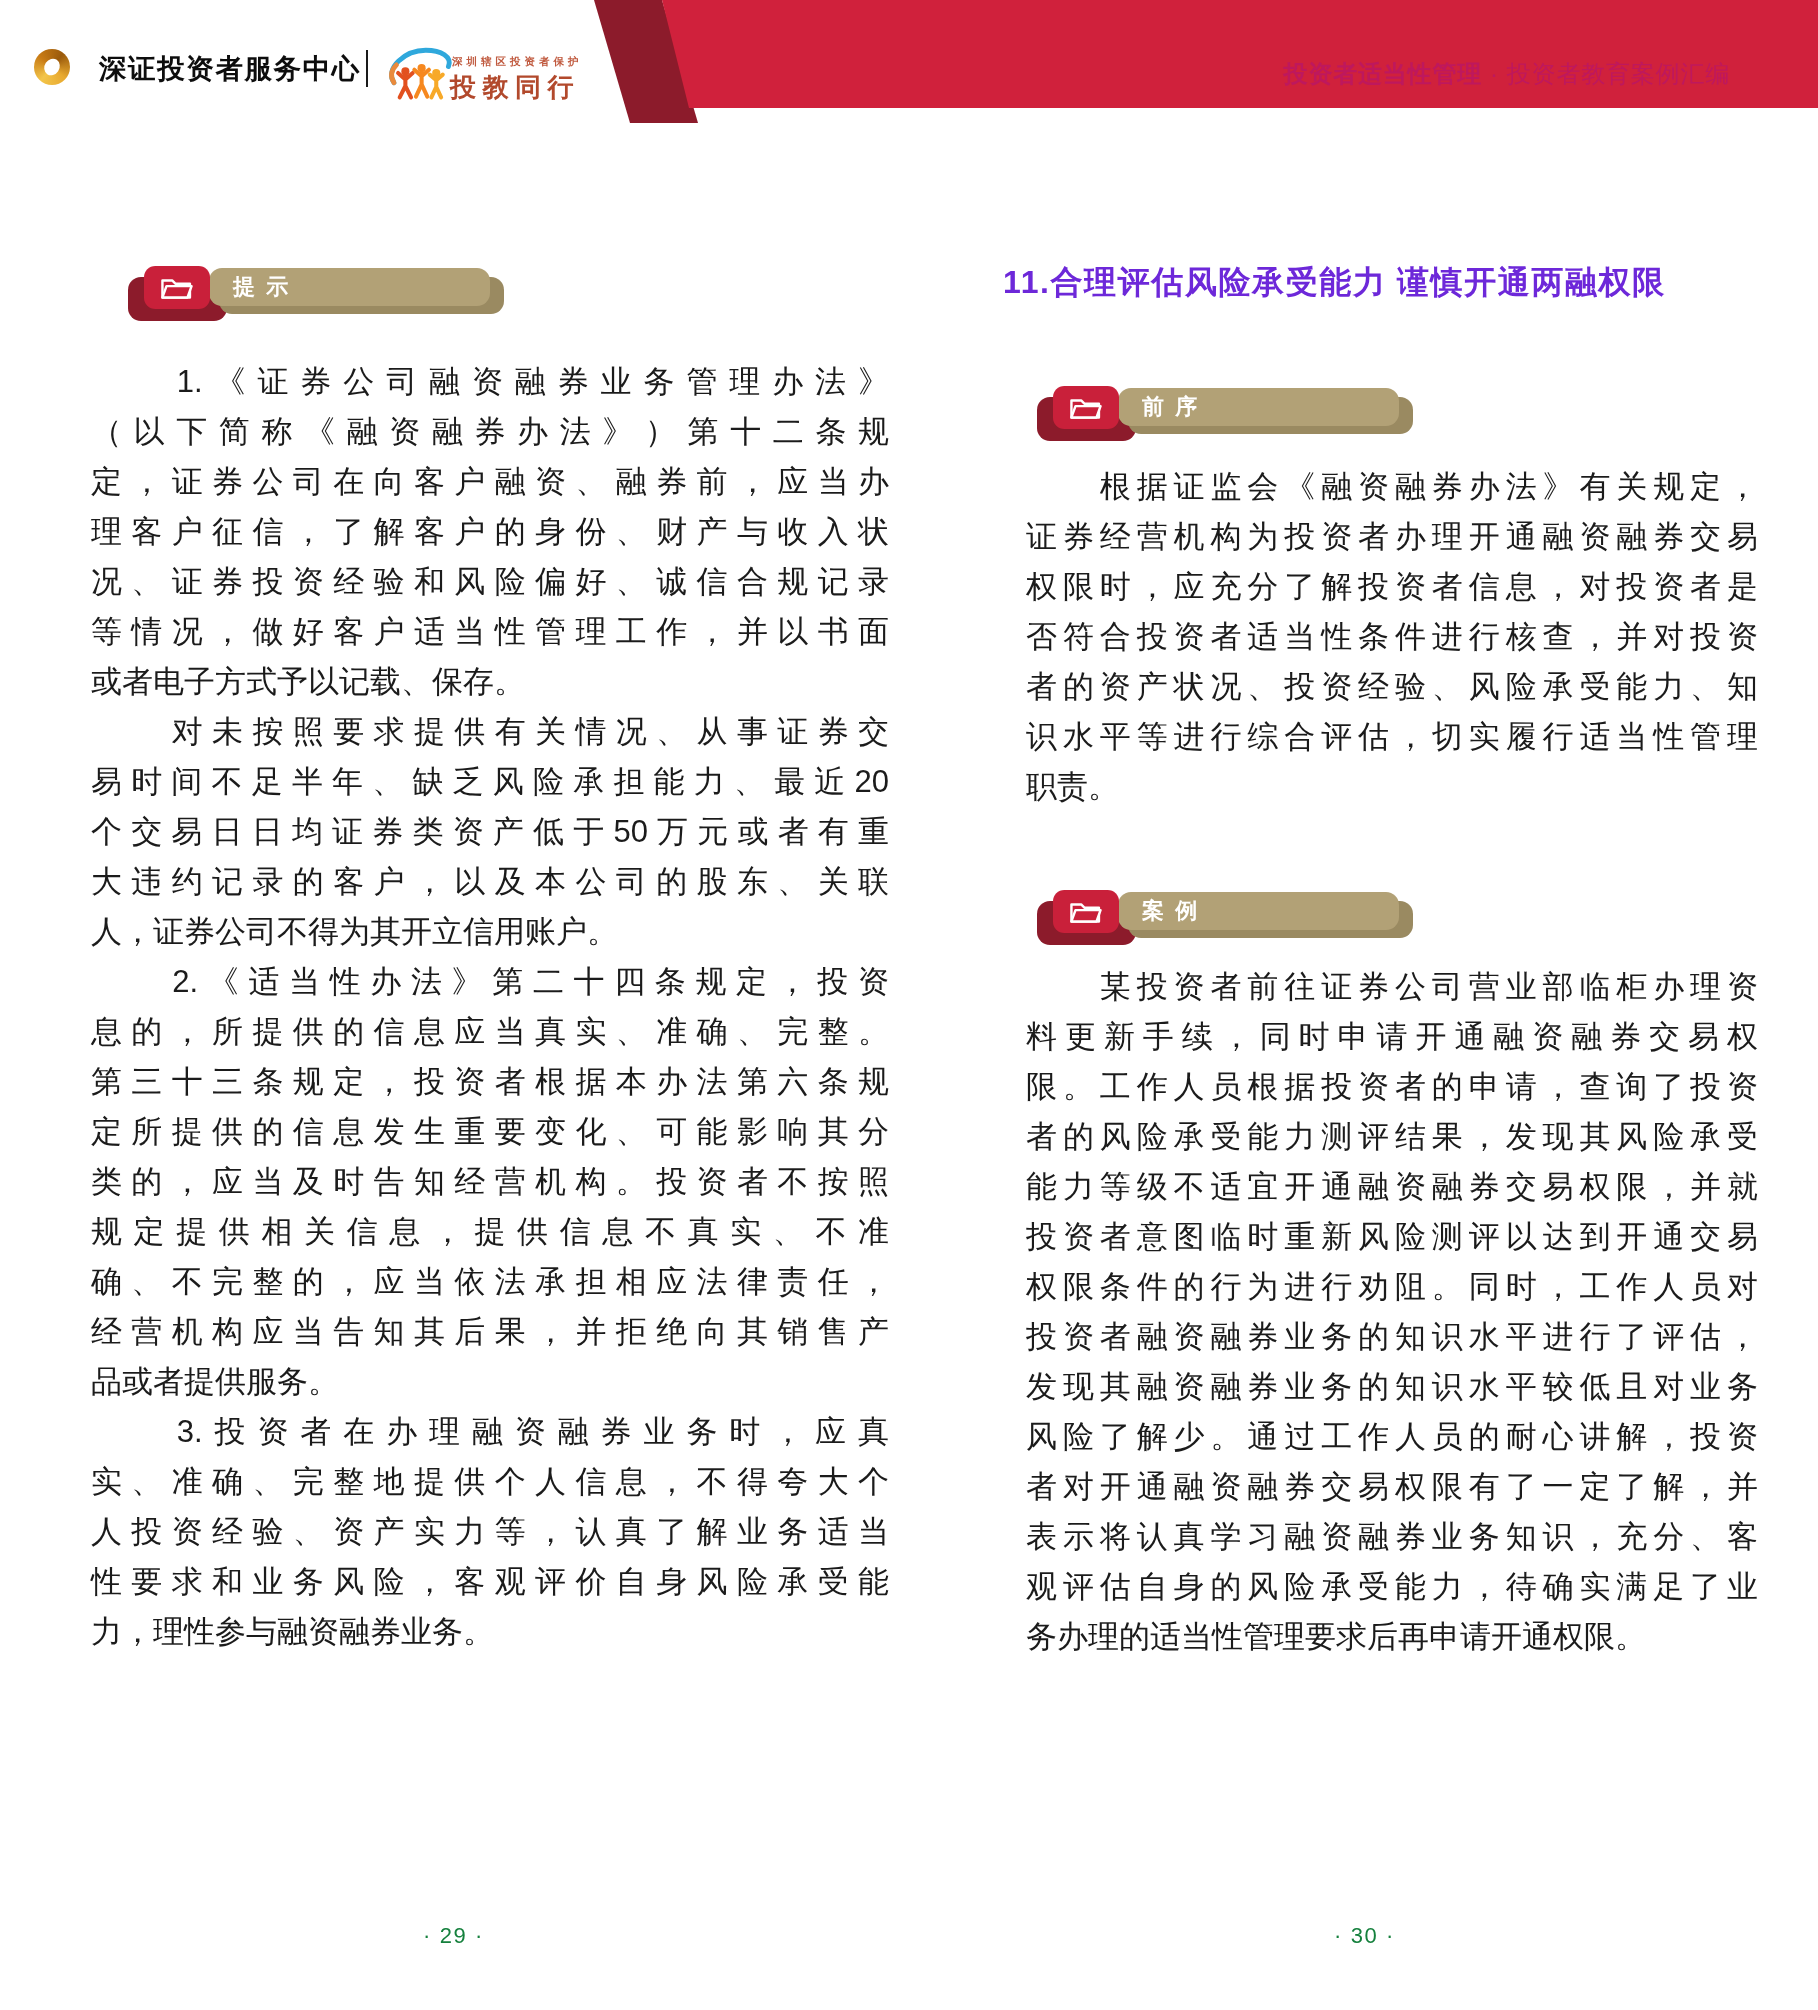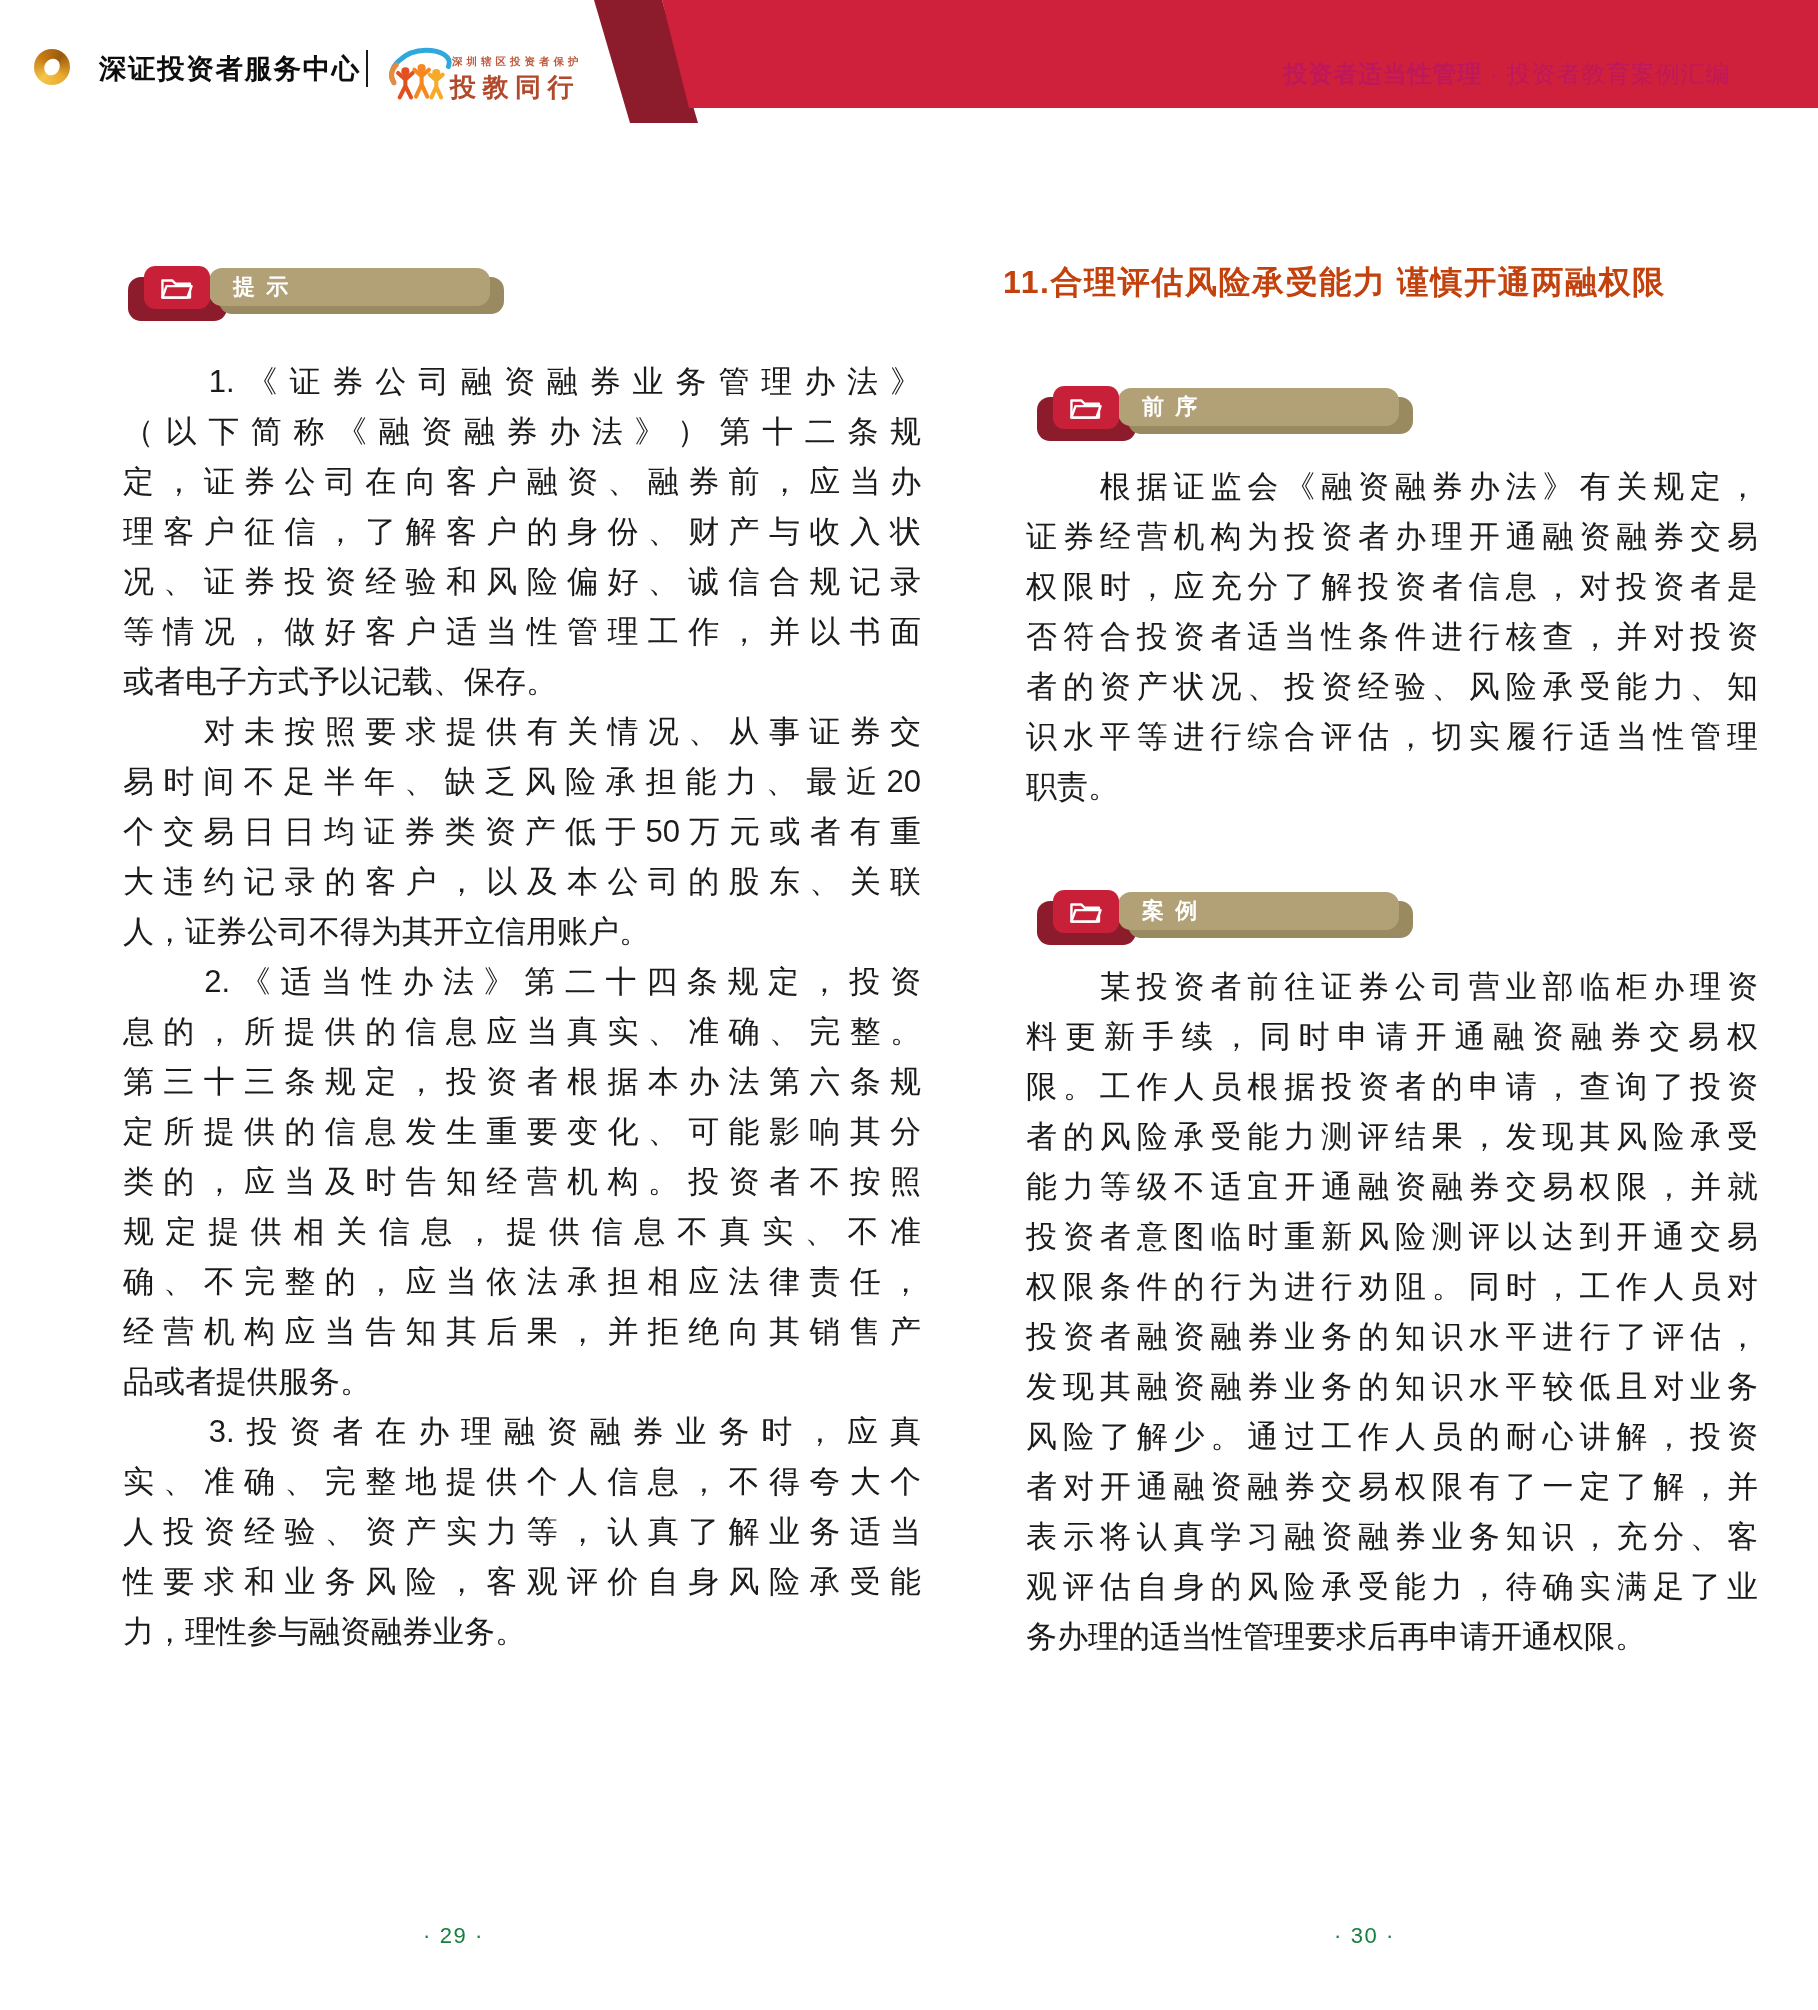--- a/index.html
+++ b/index.html
@@ -30,21 +30,21 @@
   .badge .maroon{position:absolute;left:0;top:11.3px;width:99px;height:44px;border-radius:13px;background:#8c1b2b;}
   .badge .tan-shadow{position:absolute;left:91px;top:10.5px;width:285px;height:37px;border-radius:13px;background:#9a8a61;}
   .badge .tan{position:absolute;left:81px;top:2.4px;width:281px;height:38px;border-radius:13px;background:#b2a176;}
   .badge .red-sq{position:absolute;left:16px;top:0;width:66px;height:43px;border-radius:11.3px;background:#c9203a;}
   .badge .red-sq svg{position:absolute;left:15.4px;top:8px;}
   .badge .label{position:absolute;left:105px;top:2.4px;height:38px;line-height:38px;color:#ffffff;font-size:22px;font-weight:700;letter-spacing:11.3px;white-space:nowrap;font-family:Liberation Serif, serif;}
   
   .col{position:absolute;}
   .line{min-height:50px;line-height:50px;font-size:31px;color:#1b1b1b;text-align:justify;text-align-last:justify;}
   .line-last{text-align-last:left;}
-  .rp-title{position:absolute;left:1003px;top:261px;font-size:32px;font-weight:800;color:#c2410c;letter-spacing:1.6px;white-space:nowrap;}
+  .rp-title{position:absolute;left:1003px;top:261px;font-size:32px;font-weight:800;color:#6d28d9;letter-spacing:1.6px;white-space:nowrap;}
   .pagenum{position:absolute;top:1923px;width:211px;text-align:center;font-size:22px;color:#15803d;letter-spacing:1.6px;}
   .pagenum.left{left:348px;}
   .pagenum.right{left:1259px;}
 </style>
 </head>
 <body>
 
 <div class="page">
 
   <div class="ring">
@@ -82,21 +82,21 @@
     <div class="tan"></div>
     <div class="red-sq">
       <svg width="36" height="27.5" viewBox="0 0 44 34">
         <path d="M4 8 h12 l4 4 h18 v17 h-34 z" fill="none" stroke="#fff" stroke-width="3" stroke-linejoin="round"></path>
         <path d="M4 29 L9 15 h31 l-5 14 z" fill="#c9203a" stroke="#fff" stroke-width="3" stroke-linejoin="round"></path>
       </svg>
     </div>
     <div class="label">提示</div>
   </div>
 
-  <div class="col" style="left:91px;top:357px;width:798px;margin-left:32px;">
+  <div class="col" style="left:91px;top:357px;width:798px;">
       <div class="para">
         <div class="line">　　1.《证券公司融资融券业务管理办法》</div>
         <div class="line">（以下简称《融资融券办法》）第十二条规</div>
         <div class="line">定，证券公司在向客户融资、融券前，应当办</div>
         <div class="line">理客户征信，了解客户的身份、财产与收入状</div>
         <div class="line">况、证券投资经验和风险偏好、诚信合规记录</div>
         <div class="line">等情况，做好客户适当性管理工作，并以书面</div>
         <div class="line line-last">或者电子方式予以记载、保存。</div>
       </div>
       <div class="para">

